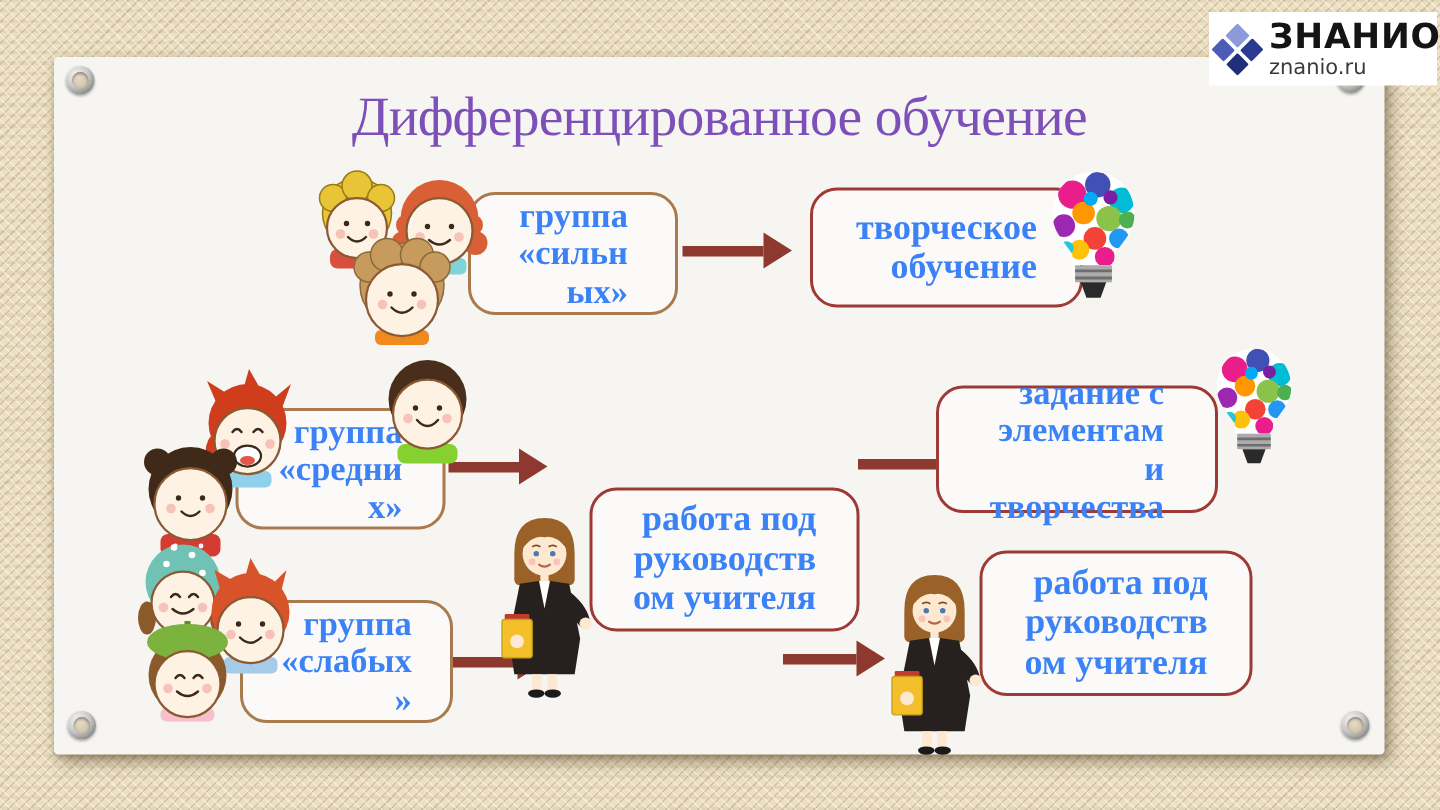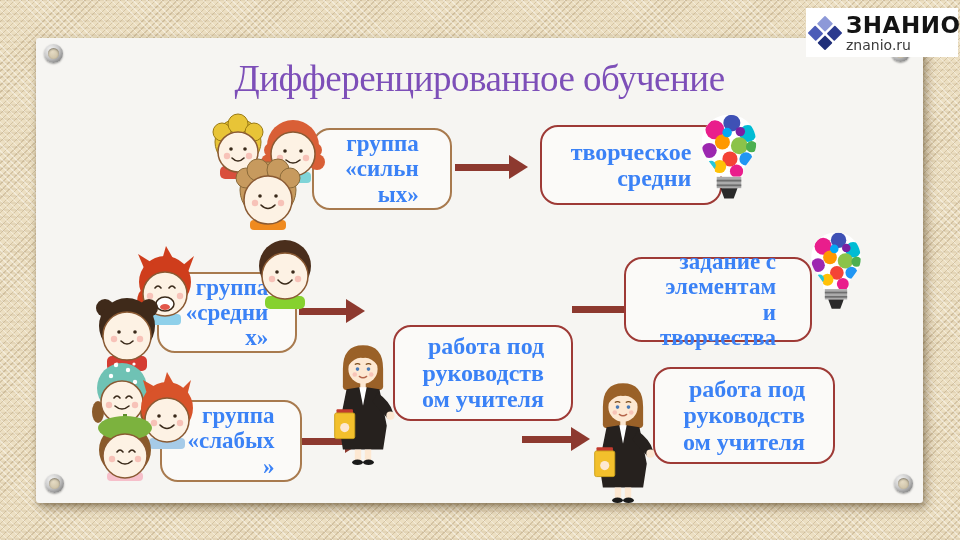--- a/index.html
+++ b/index.html
@@ -65,21 +65,21 @@
       <span class="logo-domain">znanio.ru</span>
     </div>
   </div>
 
   <div class="title">Дифференцированное обучение</div>
 
   <div class="box gbox" style="left:312px;top:128px;width:136px;height:78px;font-size:23px;">группа
 «сильн
 ых»</div>
   <div class="box tbox" style="left:540px;top:125px;width:178px;height:76px;font-size:24px;">творческое
-средни</div>
+обучение</div>
   <div class="box gbox" style="left:157px;top:272px;width:136px;height:77px;font-size:23px;">группа
 «средни
 х»</div>
   <div class="box tbox" style="left:624px;top:257px;width:184px;height:81px;font-size:23px;">задание с
 элементам
 и
 творчества</div>
   <div class="box tbox" style="left:393px;top:325px;width:176px;height:92px;font-size:24px;">работа под
 руководств
 ом учителя</div>

